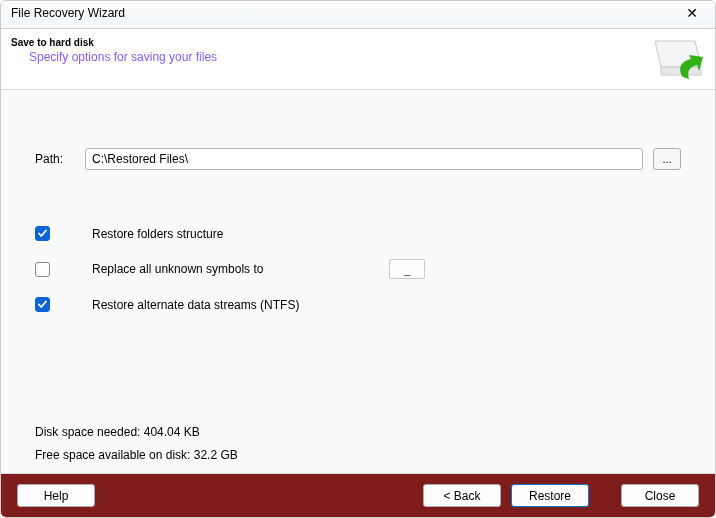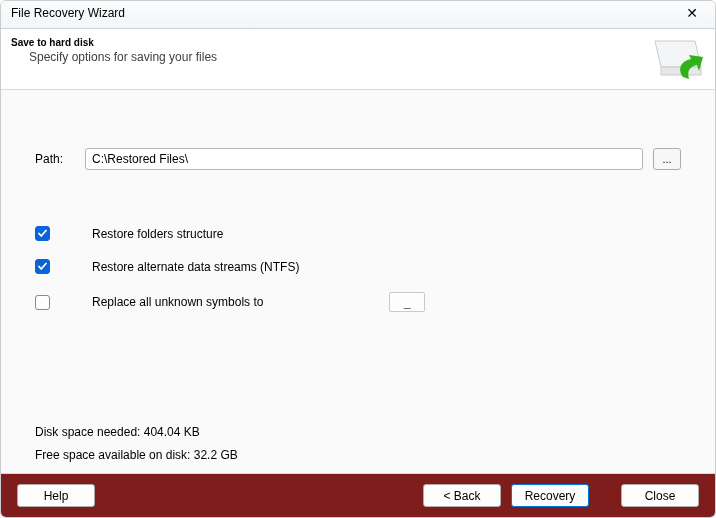--- a/index.html
+++ b/index.html
@@ -35,21 +35,21 @@
   .close-x { font-size: 14px; line-height: 1; }
   .header {
     padding: 8px 10px 10px 10px;
     border-bottom: 1px solid #d9d9d9;
     display: flex;
     align-items: flex-start;
     background: #fff;
   }
   .header-text { flex: 1; }
   .header h1 { margin: 0 0 2px 0; font-size: 10px; font-weight: 700; }
-  .header p { margin: 0 0 0 18px; font-size: 12px; color: #404040; }
+  .header p { margin: 0 0 0 18px; font-size: 12px; color: #8b5cf6; }
   .header-icon { width: 56px; height: 42px; }
   .body {
     flex: 1;
     background: #fafafa;
     padding: 0 34px;
     position: relative;
   }
   .path-row {
     display: flex;
     align-items: center;
@@ -158,44 +158,44 @@
     <div class="opt-row">
       <span class="chk checked">
         <svg width="11" height="11" viewBox="0 0 11 11">
             <path d="M2 5.5 L4.2 8 L9 2.5" stroke="#fff" stroke-width="1.8" fill="none" stroke-linecap="round" stroke-linejoin="round"></path>
           </svg>
       </span>
       <span>Restore folders structure</span>
     </div>
 
     <div class="opt-row">
+      <span class="chk">
+        
+      </span>
+      <span>Replace all unknown symbols to</span>
+      <input class="replace-input" type="text" value="_" style="">
+    </div>
+
+    <div class="opt-row">
       <span class="chk checked">
         <svg width="11" height="11" viewBox="0 0 11 11">
             <path d="M2 5.5 L4.2 8 L9 2.5" stroke="#fff" stroke-width="1.8" fill="none" stroke-linecap="round" stroke-linejoin="round"></path>
           </svg>
       </span>
       <span>Restore alternate data streams (NTFS)</span>
     </div>
 
-    <div class="opt-row">
-      <span class="chk">
-        
-      </span>
-      <span>Replace all unknown symbols to</span>
-      <input class="replace-input" type="text" value="_" style="">
-    </div>
-
   </div>
 
   <div class="disk-info">
     <div>Disk space needed: 404.04 KB</div>
     <div>Free space available on disk: 32.2 GB</div>
   </div>
 
 </div>
 
 <div class="footer">
   <button class="wiz-btn">Help</button>
   <div class="spacer"></div>
   <button class="wiz-btn">&lt; Back</button>
-  <button class="wiz-btn primary">Recovery</button>
+  <button class="wiz-btn primary">Restore</button>
   <button class="wiz-btn" style="margin-left:22px">Close</button>
 </div>
 
 </body></html>

